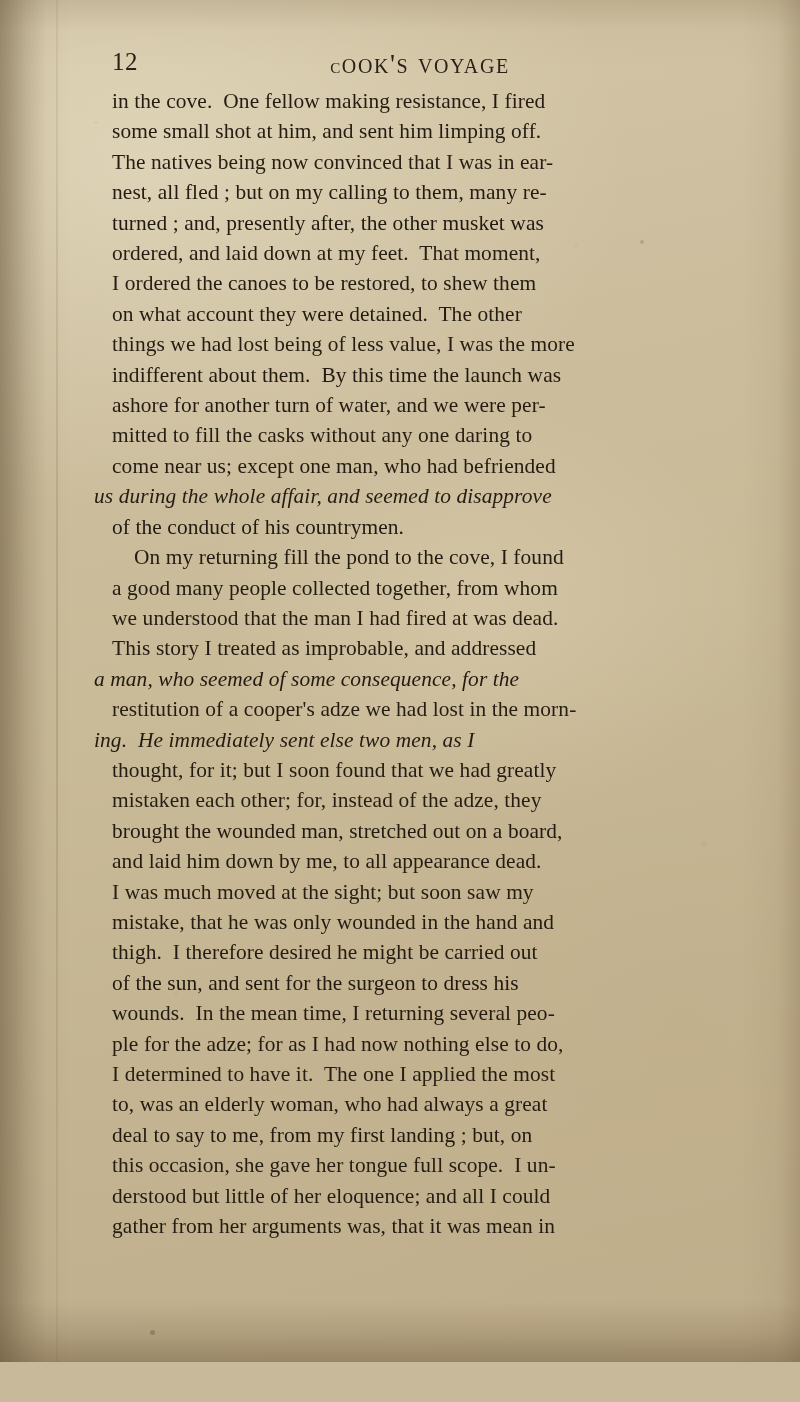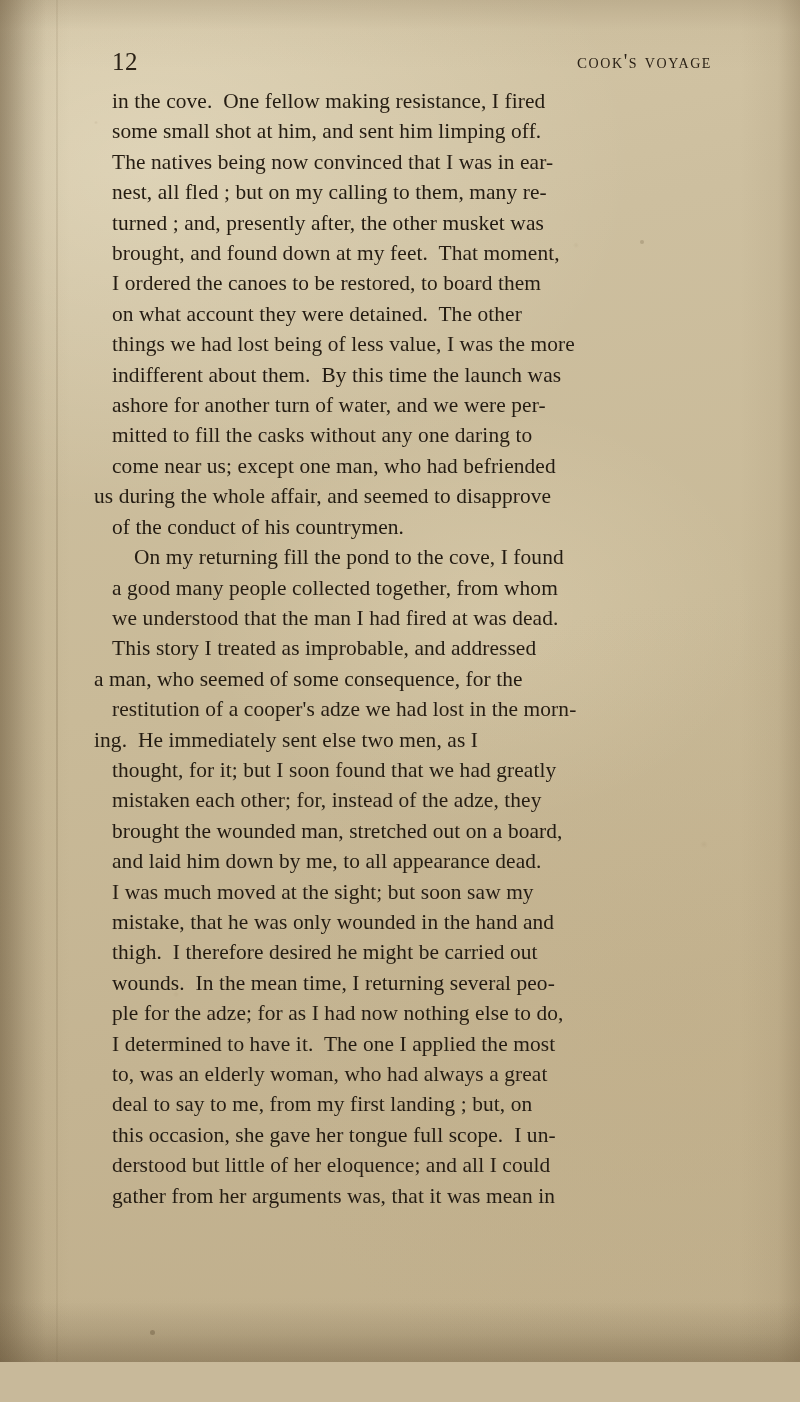--- a/index.html
+++ b/index.html
@@ -68,22 +68,22 @@
   .folio {
     font-size: 25px;
     color: #2a2116;
     letter-spacing: 0.5px;
     font-family: "Liberation Serif", serif;
   }
   .running-title {
     position: absolute;
     left: 16px;
     right: 0;
-    text-align: right;
-    font-size: 20px;
+    text-align: center;
+    font-size: 28px;
     letter-spacing: 1.6px;
     color: #2a2116;
     font-variant: small-caps;
     text-transform: lowercase;
   }
   .running-title::first-letter {
     font-size: 22px;
   }
   .body-text {
     font-size: 21.4px;
@@ -97,20 +97,21 @@
   }
   .line {
     display: block;
     white-space: pre;
   }
   .indent {
     padding-left: 22px;
   }
   .hang {
     margin-left: -18px;
+    font-style: italic;
   }
   
   .body-text .line:nth-child(3n) { color: #261d13; }
   .body-text .line:nth-child(5n) { color: #221a11; }
 
   .edge-smudge-left {
     position: absolute;
     left: 0;
     top: 0;
     width: 46px;
@@ -164,22 +165,22 @@
     </div>
 
     <div class="body-text">
 
       <p>
         <span class="line">in the cove.  One fellow making resistance, I fired</span>
         <span class="line">some small shot at him, and sent him limping off.</span>
         <span class="line">The natives being now convinced that I was in ear-</span>
         <span class="line">nest, all fled ; but on my calling to them, many re-</span>
         <span class="line">turned ; and, presently after, the other musket was</span>
-        <span class="line">brought, and found down at my feet.  That moment,</span>
-        <span class="line">I ordered the canoes to be restored, to board them</span>
+        <span class="line">ordered, and laid down at my feet.  That moment,</span>
+        <span class="line">I ordered the canoes to be restored, to shew them</span>
         <span class="line">on what account they were detained.  The other</span>
         <span class="line">things we had lost being of less value, I was the more</span>
         <span class="line">indifferent about them.  By this time the launch was</span>
         <span class="line">ashore for another turn of water, and we were per-</span>
         <span class="line">mitted to fill the casks without any one daring to</span>
         <span class="line">come near us; except one man, who had befriended</span>
         <span class="line hang">us during the whole affair, and seemed to disapprove</span>
         <span class="line">of the conduct of his countrymen.</span>
       </p>
 
@@ -191,20 +192,21 @@
         <span class="line hang">a man, who seemed of some consequence, for the</span>
         <span class="line">restitution of a cooper's adze we had lost in the morn-</span>
         <span class="line hang">ing.  He immediately sent else two men, as I</span>
         <span class="line">thought, for it; but I soon found that we had greatly</span>
         <span class="line">mistaken each other; for, instead of the adze, they</span>
         <span class="line">brought the wounded man, stretched out on a board,</span>
         <span class="line">and laid him down by me, to all appearance dead.</span>
         <span class="line">I was much moved at the sight; but soon saw my</span>
         <span class="line">mistake, that he was only wounded in the hand and</span>
         <span class="line">thigh.  I therefore desired he might be carried out</span>
+        <span class="line">of the sun, and sent for the surgeon to dress his</span>
         <span class="line">wounds.  In the mean time, I returning several peo-</span>
         <span class="line">ple for the adze; for as I had now nothing else to do,</span>
         <span class="line">I determined to have it.  The one I applied the most</span>
         <span class="line">to, was an elderly woman, who had always a great</span>
         <span class="line">deal to say to me, from my first landing ; but, on</span>
         <span class="line">this occasion, she gave her tongue full scope.  I un-</span>
         <span class="line">derstood but little of her eloquence; and all I could</span>
         <span class="line">gather from her arguments was, that it was mean in</span>
       </p>
 

